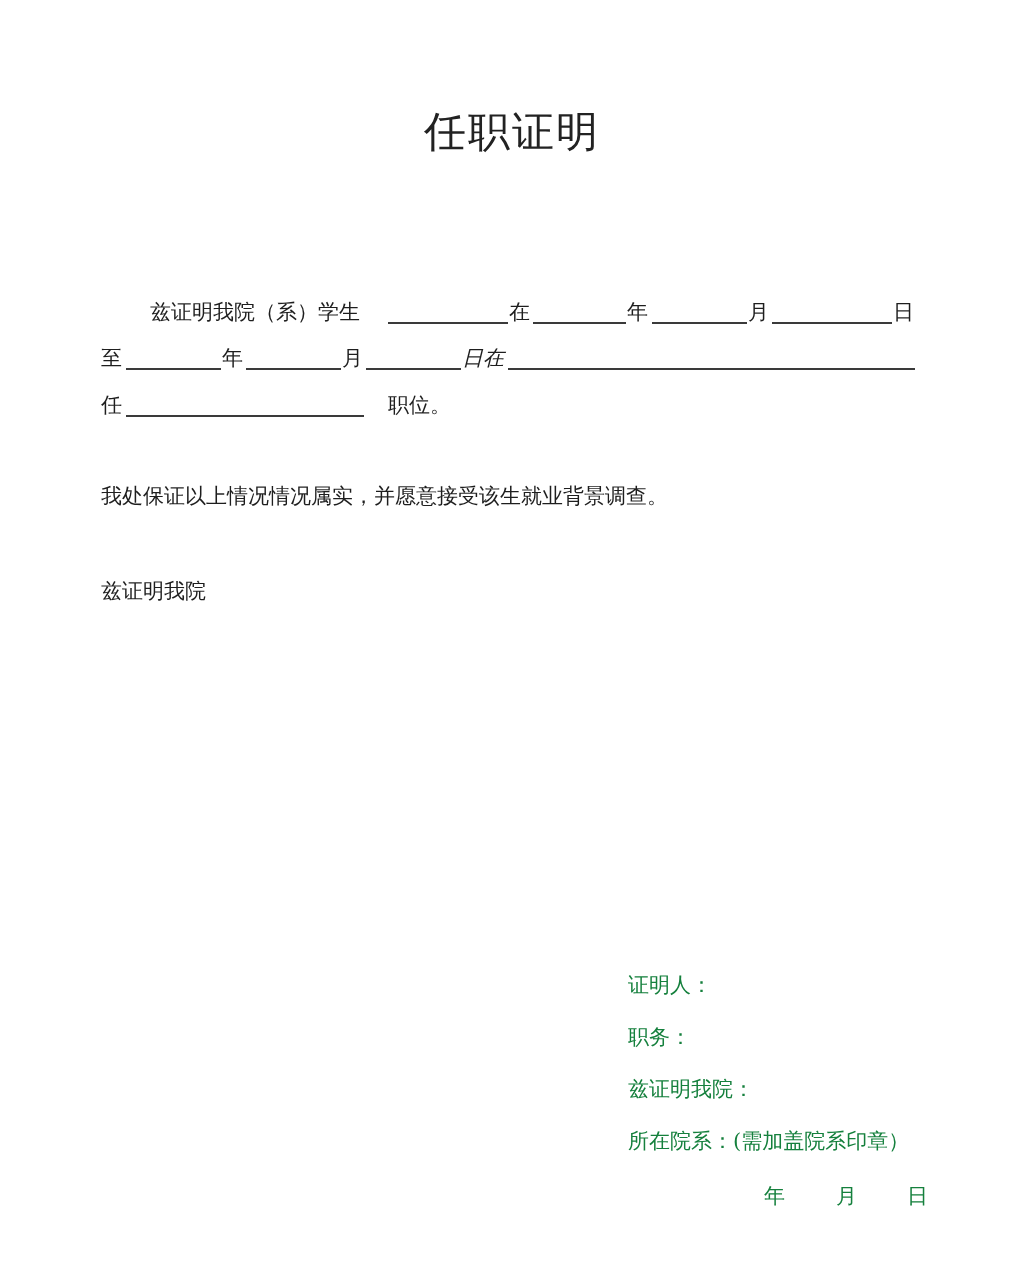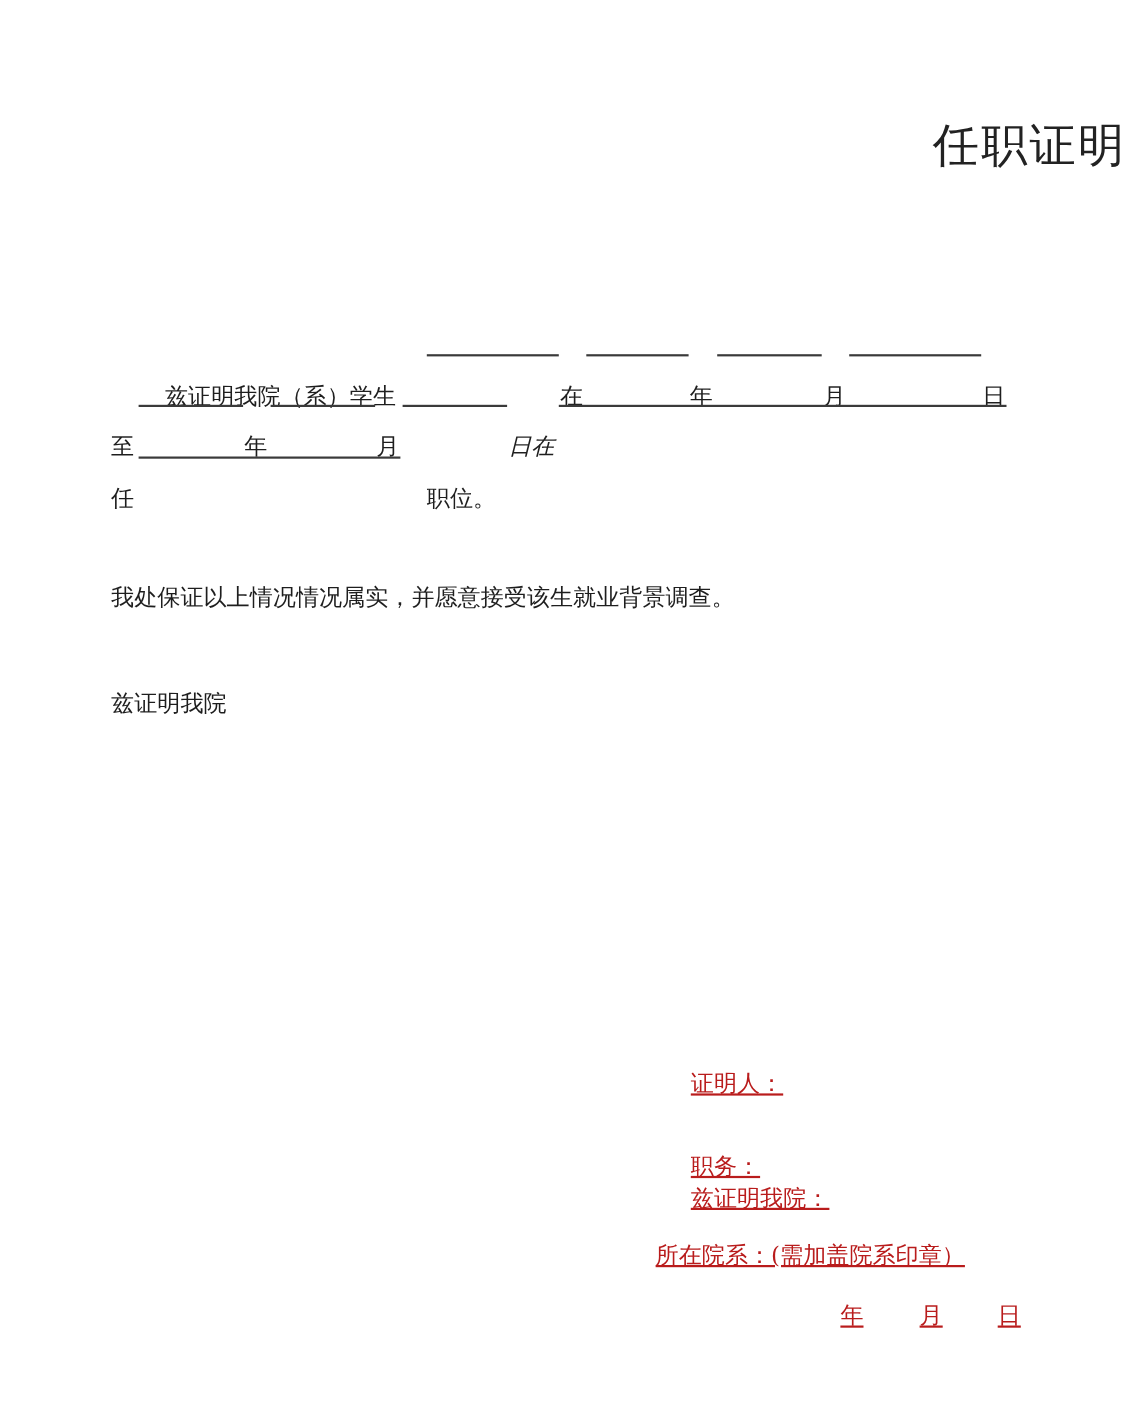--- a/index.html
+++ b/index.html
@@ -1,23 +1,23 @@
 <!DOCTYPE html>
 <html><head>
   <meta charset="utf-8">
   <style>
     html, body { margin: 0; padding: 0; background: #ffffff; }
     body { width: 1024px; height: 1280px; position: relative; overflow: hidden;
            font-family: "DejaVu Serif", "Liberation Serif", serif; color: #1a1a1a; }
     .abs { position: absolute; white-space: nowrap; }
-    .title { left: 0; width: 1024px; top: 104px; text-align: right; font-size: 42px;
+    .title { left: 0; width: 1024px; top: 104px; text-align: center; font-size: 42px;
              letter-spacing: 2px; color: #222; }
-    .body-text { font-size: 21px; line-height: 30px; color: #1e1e1e; margin-top: 48px; }
+    .body-text { font-size: 21px; line-height: 30px; color: #1e1e1e; }
     .blank { position: absolute; height: 2px; background: #3a3a3a; }
-    .sig { font-size: 21px; color: #b91c1c; text-decoration: underline; }
+    .sig { font-size: 21px; color: #15803d; }
   </style>
 </head>
 <body>
 
 <div>
 
   <div class="abs title">任职证明</div>
 
   <div>
     <span class="abs body-text" style="left:150px; top:297px;">兹证明我院（系）学生</span>
@@ -47,23 +47,23 @@
     <div class="blank" style="left:126px; top:415px; width:238px;"></div>
     <span class="abs body-text" style="left:388px; top:390px;">职位。</span>
   </div>
 
   <div class="abs body-text" style="left:101px; top:483px;font-family:Liberation Mono, monospace;">我处保证以上情况情况属实，并愿意接受该生就业背景调查。</div>
 
   <div class="abs body-text" style="left:101px; top:576px;">兹证明我院</div>
 
   <div>
     <div class="abs sig" style="left:628px; top:971px;">证明人：</div>
-    <div class="abs sig" style="left:628px; top:1023px;margin-top:23px;">职务：</div>
+    <div class="abs sig" style="left:628px; top:1023px;">职务：</div>
     <div class="abs sig" style="left:628px; top:1075px;">兹证明我院：</div>
-    <div class="abs sig" style="left:596px; top:1127px;">所在院系：(需加盖院系印章）</div>
+    <div class="abs sig" style="left:628px; top:1127px;">所在院系：(需加盖院系印章）</div>
     <div>
       <span class="abs sig" style="left:764px; top:1182px;">年</span>
       <span class="abs sig" style="left:836px; top:1182px;">月</span>
       <span class="abs sig" style="left:907px; top:1182px;">日</span>
     </div>
   </div>
 
 </div>
 
 </body></html>

